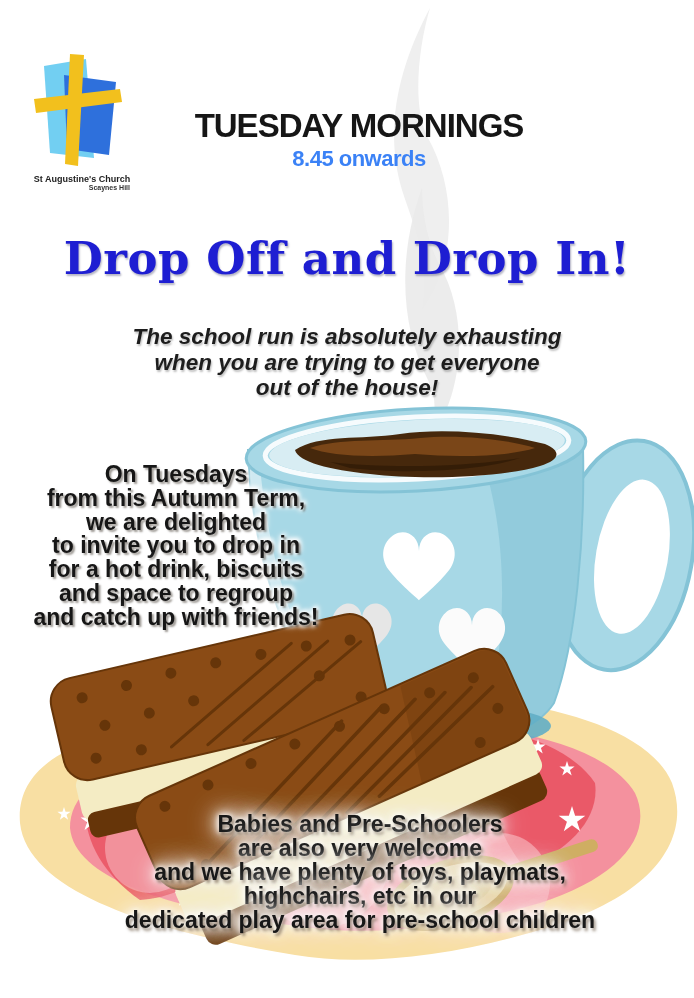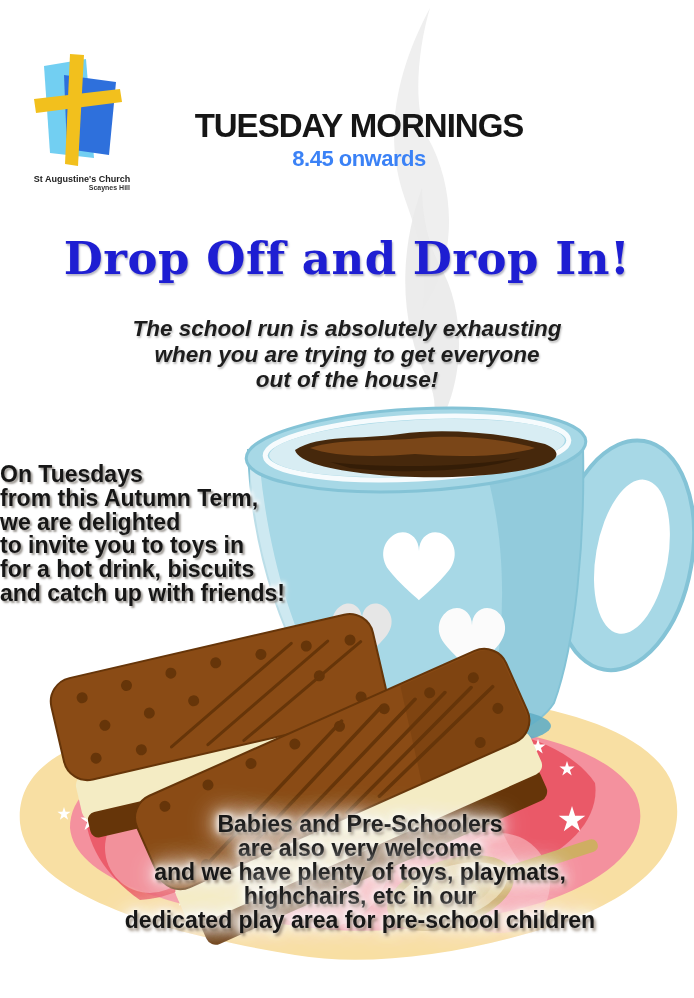--- a/index.html
+++ b/index.html
@@ -16,28 +16,28 @@
   #logo svg{display:block;margin-left:2px;}
   .logo-name{font-size:9px;font-weight:700;color:#222;text-align:center;line-height:10px;margin-top:6px;}
   .logo-loc{font-size:7px;font-weight:700;color:#333;text-align:right;line-height:8px;padding-right:2px;}
 
   
   #title-block{top:109px;z-index:2;padding-left:12px;}
   #title{font-size:33px;font-weight:800;letter-spacing:-1px;line-height:34px;color:#161616;}
   #subtitle{font-size:22px;font-weight:700;letter-spacing:-0.5px;line-height:31px;color:#3b82f6;}
   #headline{top:208px;z-index:2;font-family:"DejaVu Serif",serif;font-weight:700;font-size:45px;
             letter-spacing:0.5px;text-shadow:1px 2px 2px rgba(10,10,60,0.3);margin-top:24px;}
-  #intro{top:316px;z-index:2;font-style:italic;font-weight:700;font-size:22.5px;line-height:25.5px;
+  #intro{top:324px;z-index:2;font-style:italic;font-weight:700;font-size:22.5px;line-height:25.5px;
          color:#1d1d1d;text-shadow:1px 2px 2px rgba(0,0,0,0.25);}
 
   
   #illustration{left:0;top:388px;width:694px;height:610px;z-index:1;}
 
   
-  #invite{top:463px;left:0;width:352px;text-align:left;z-index:3;
+  #invite{top:463px;left:0;width:352px;text-align:center;z-index:3;
           font-weight:800;font-size:23px;line-height:23.8px;color:#161616;
           text-shadow:2px 2px 2px rgba(40,30,20,0.45),0 0 3px #fff,0 0 5px #fff,0 0 9px #fff,
                       2px -2px 4px #fff,-2px 2px 4px #fff;}
   #footer-text{top:812px;left:13px;width:694px;text-align:center;z-index:3;
           font-weight:800;font-size:23px;line-height:24px;color:#181818;
           text-shadow:2px 3px 3px rgba(70,45,20,0.5),0 0 5px #fff,0 0 9px #fff,0 0 14px #fff,
                       0 0 20px #fff,0 0 28px #fff,0 0 34px #fff;}
 </style>
 </head>
 <body>
@@ -184,22 +184,23 @@
       <rect x="505" y="494" width="100" height="13" rx="6" fill="#cfae62"></rect>
       <ellipse cx="450" cy="502" rx="62" ry="30" stroke="#cfae62" stroke-width="7" fill="#ead9a8"></ellipse>
       <ellipse fill="#e3d09a" cx="450" cy="504" rx="42" ry="17"></ellipse>
     </g>
   </svg>
 
   <div id="invite" class="abs">
     <div>On Tuesdays</div>
     <div>from this Autumn Term,</div>
     <div>we are delighted</div>
-    <div>to invite you to toys in</div>
+    <div>to invite you to drop in</div>
     <div>for a hot drink, biscuits</div>
+    <div>and space to regroup</div>
     <div>and catch up with friends!</div>
   </div>
 
   <div id="footer-text" class="abs">
     <div>Babies and Pre-Schoolers</div>
     <div>are also very welcome</div>
     <div>and we have plenty of toys, playmats,</div>
     <div>highchairs, etc in our</div>
     <div>dedicated play area for pre-school children</div>
   </div>

